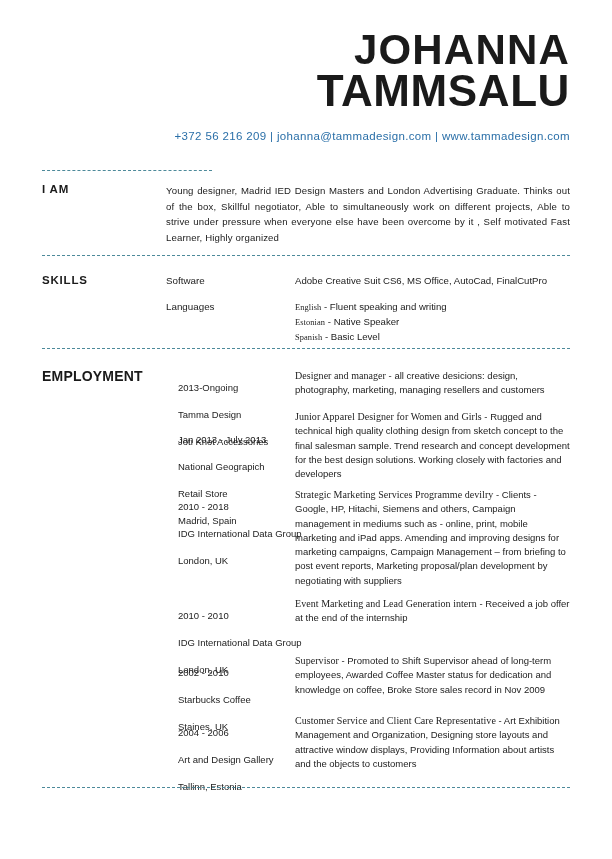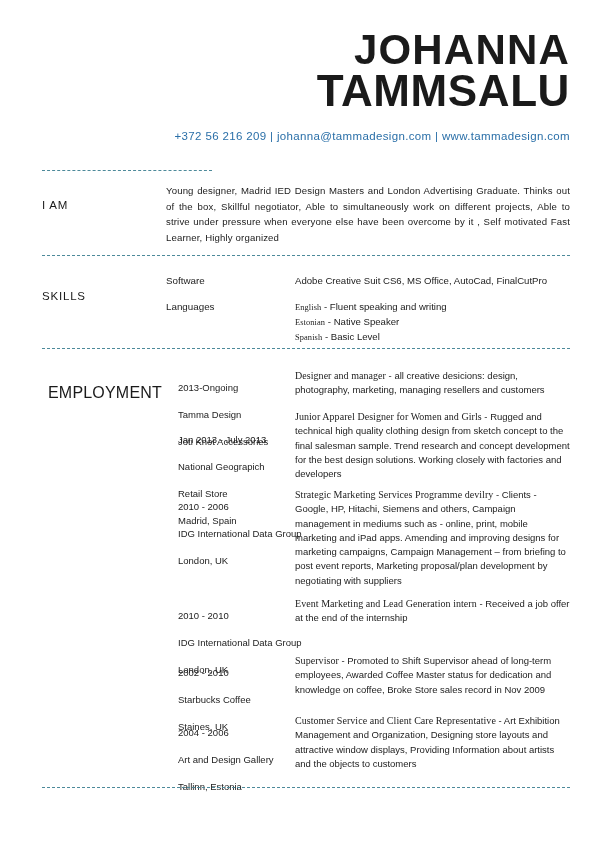--- a/index.html
+++ b/index.html
@@ -73,31 +73,30 @@
 
   
   .section {
     position: absolute;
     left: 42px;
     right: 42px;
   }
   .sec-heading {
     position: absolute;
     left: 0;
-    top: 16px;
+    top: 0;
     width: 120px;
-    font-weight: 400;
+    font-weight: 700;
     font-size: 11.5px;
     letter-spacing: 0.8px;
     color: #1a1a1a;
   }
   .sec-heading.big {
-    font-size: 16px;
+    font-size: 14px;
     letter-spacing: 0.2px;
-    text-align: right;
   }
 
   
   .col-mid {
     position: absolute;
     left: 124px;
     width: 130px;
   }
   .col-right {
     position: absolute;
@@ -236,21 +235,21 @@
         <div>Jan 2013 - July 2013</div>
         <div>National Geograpich</div>
         <div>Retail Store</div>
         <div>Madrid, Spain</div>
       </div>
       <div class="job-right"><span class="job-title">Junior Apparel Designer for Women and Girls</span><span> - Rugged and technical high quality clothing design from sketch concept to the final salesman sample. Trend research and concept development for the best design solutions. Working closely with factories and developers</span></div>
     </div>
 
     <div class="job" style="top:119px;">
       <div class="job-left">
-        <div>2010  -  2006</div>
+        <div>2010  -  2018</div>
         <div>IDG International Data Group</div>
         <div>London, UK</div>
       </div>
       <div class="job-right"><span class="job-title">Strategic  Marketing Services Programme devilry</span><span> - Clients - Google, HP, Hitachi, Siemens and others, Campaign management in mediums such as - online, print, mobile marketing and iPad apps. Amending and improving designs for marketing campaigns, Campaign Management – from briefing to post event reports, Marketing proposal/plan development by negotiating with suppliers</span></div>
     </div>
 
     <div class="job" style="top:228px;">
       <div class="job-left">
         <div>2010  -  2010</div>
         <div>IDG International Data Group</div>

